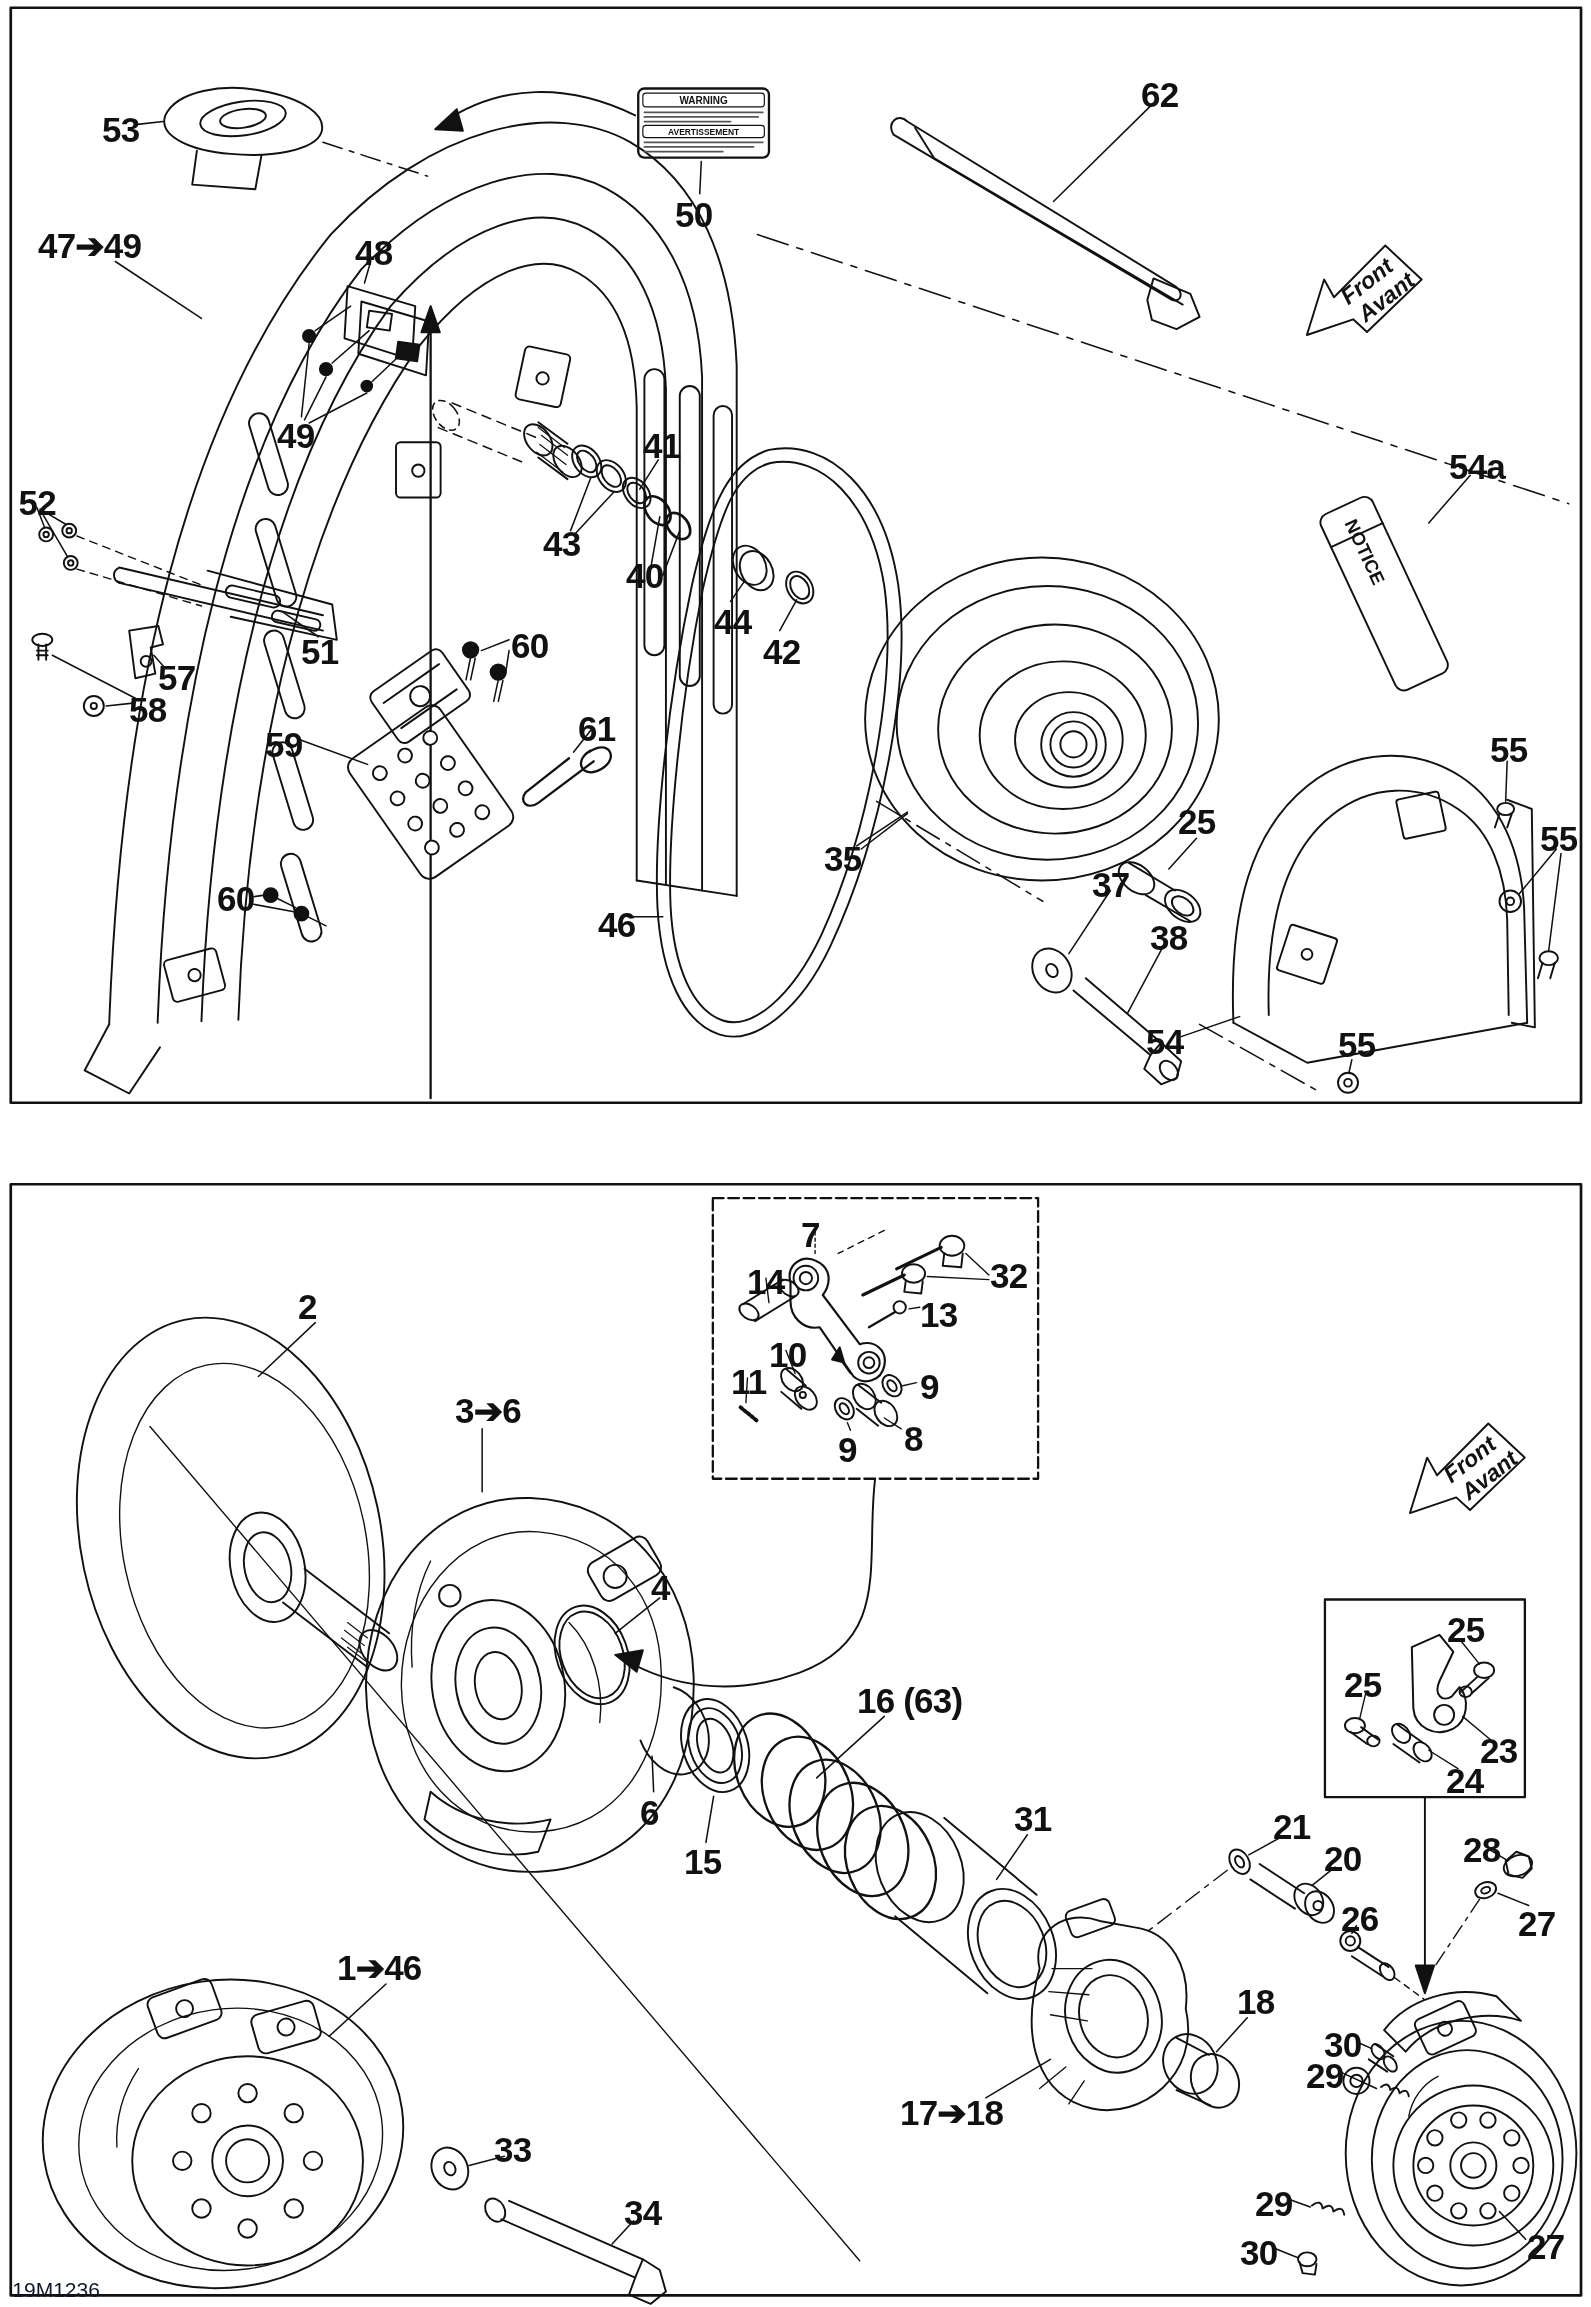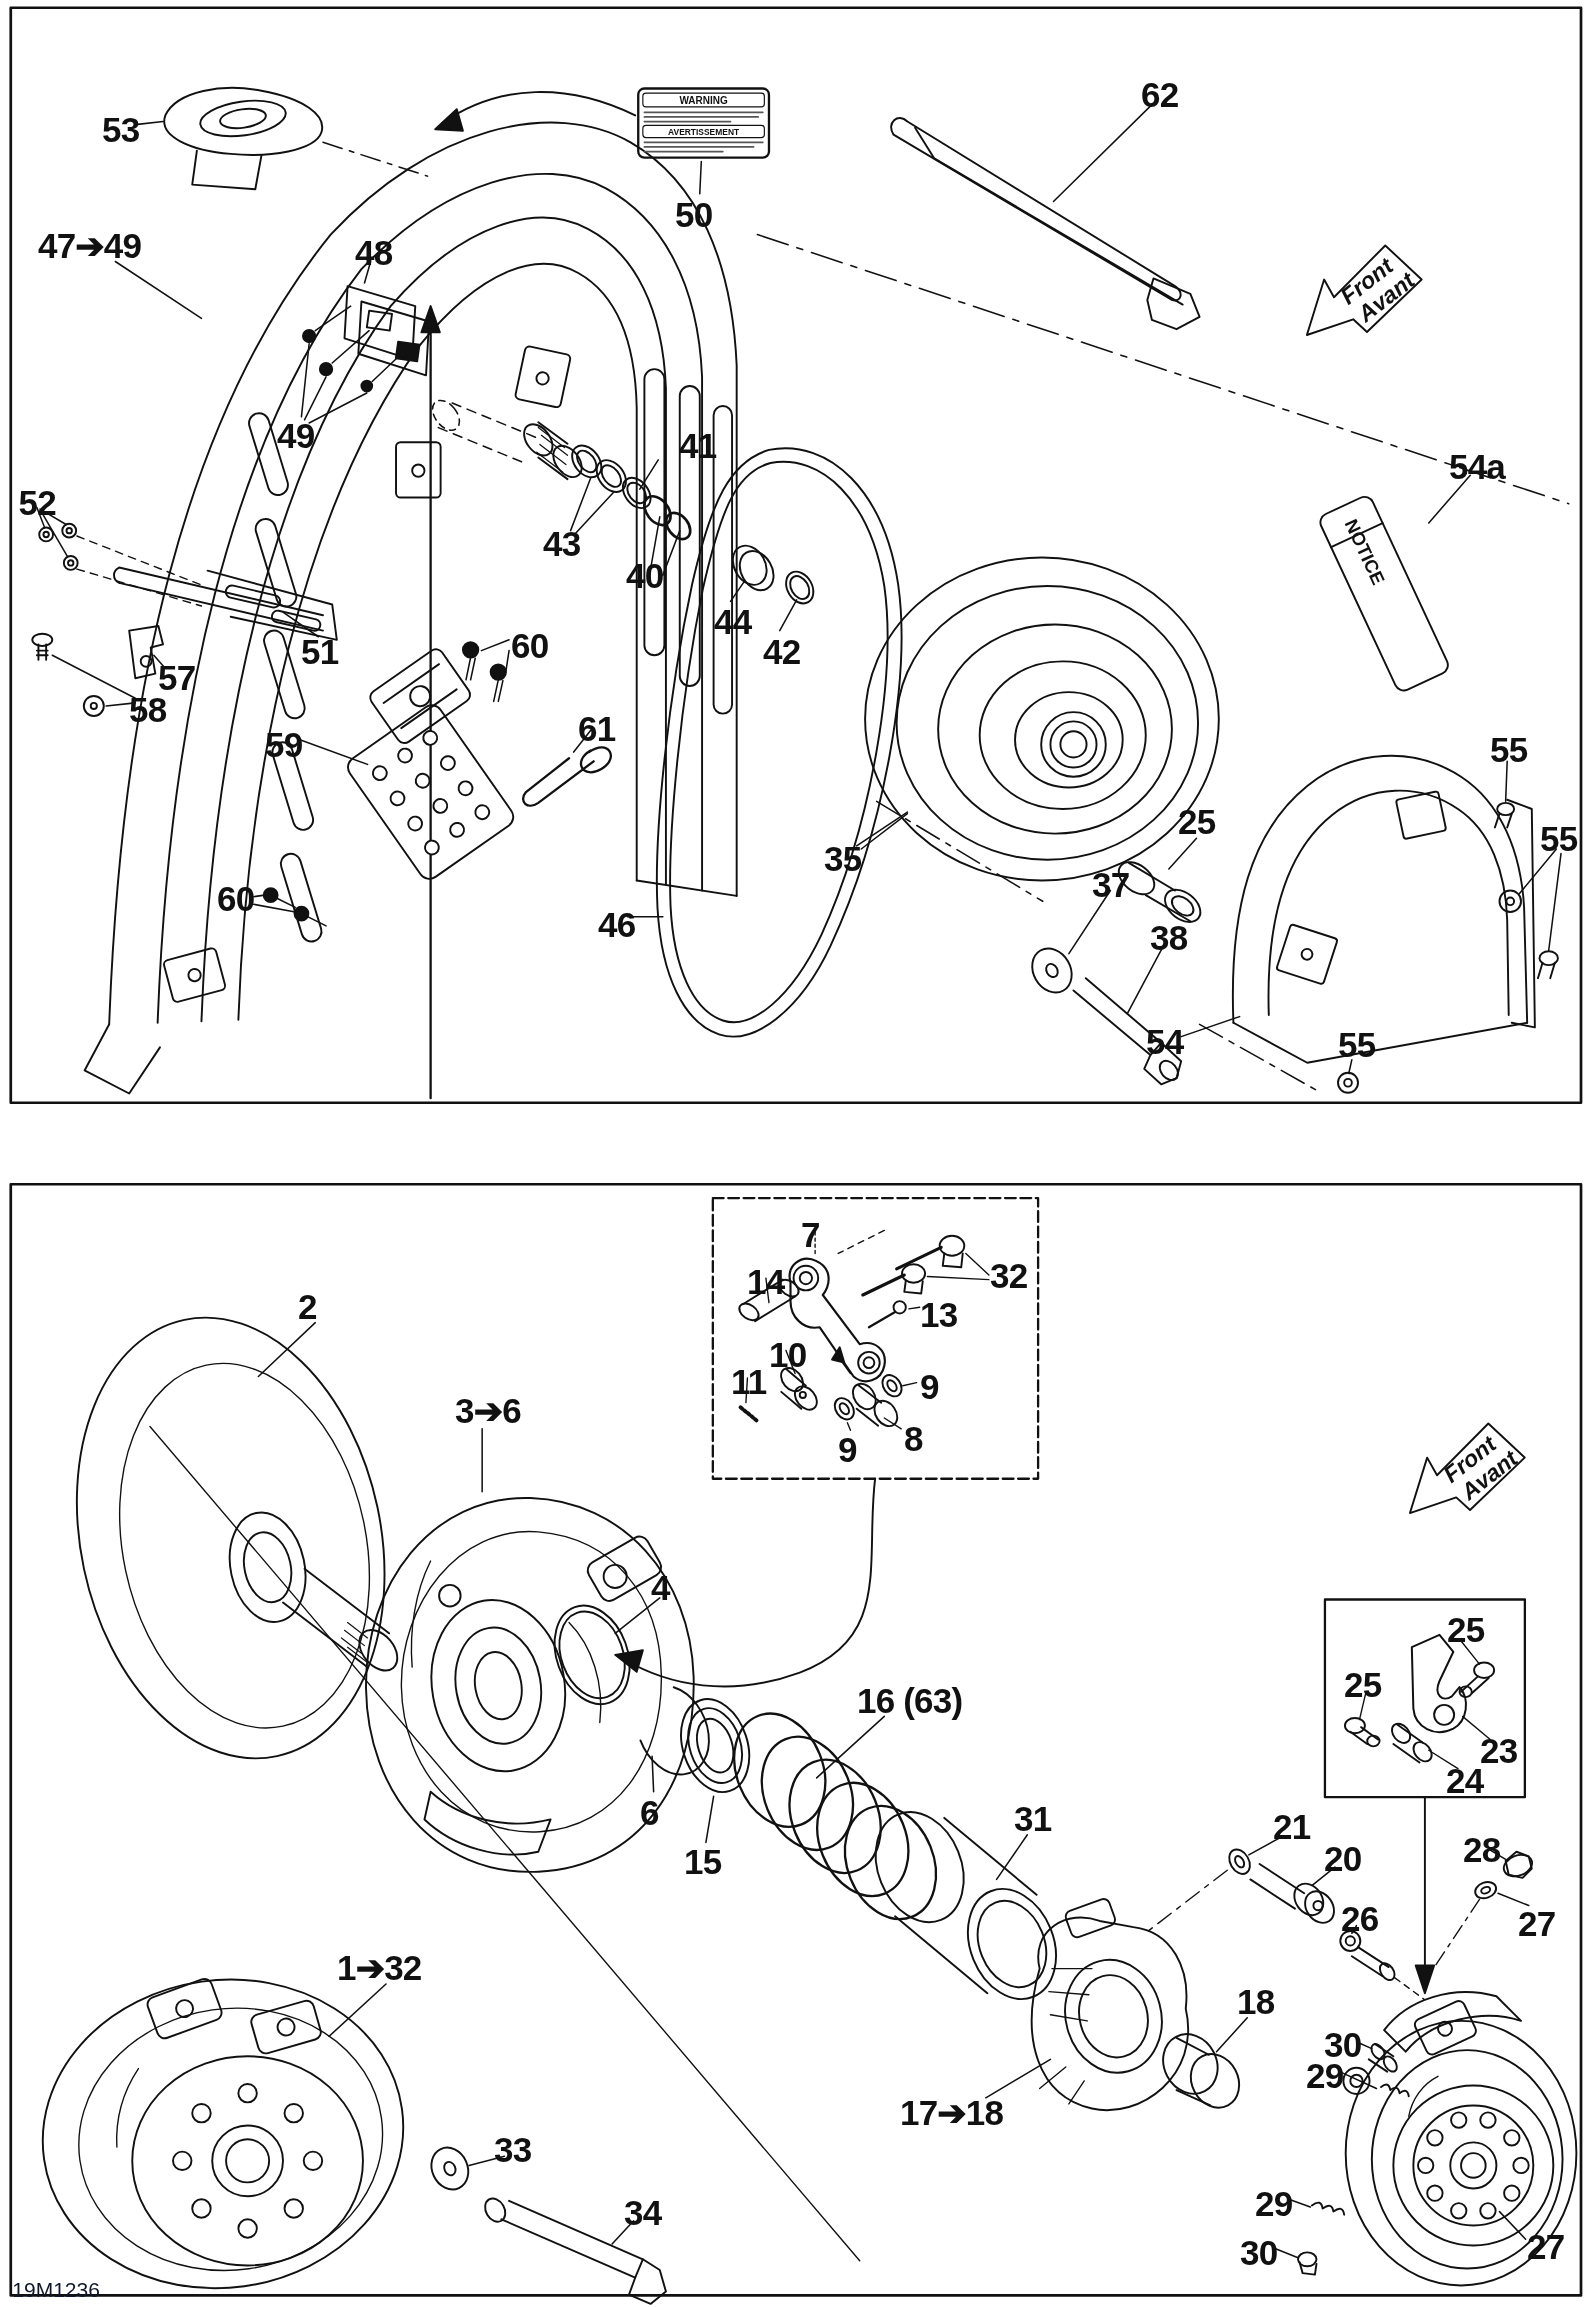--- a/index.html
+++ b/index.html
@@ -600,21 +600,21 @@
       <div class="callout" style="left: 277px; top: 418px;">49</div>
       <div class="callout" style="left: 18.5px; top: 485px;">52</div>
       <div class="callout" style="left: 301px; top: 634px;">51</div>
       <div class="callout" style="left: 158px; top: 660px;">57</div>
       <div class="callout" style="left: 129px; top: 692px;">58</div>
       <div class="callout" style="left: 265px; top: 727px;">59</div>
       <div class="callout" style="left: 511px; top: 628px;">60</div>
       <div class="callout" style="left: 578px; top: 711px;">61</div>
       <div class="callout" style="left: 217px; top: 881px;">60</div>
       <div class="callout" style="left: 543px; top: 526px;">43</div>
-      <div class="callout" style="left: 643px; top: 428px; margin-left: 36px;">41</div>
+      <div class="callout" style="left: 643px; top: 428px;">41</div>
       <div class="callout" style="left: 626px; top: 558px;">40</div>
       <div class="callout" style="left: 714px; top: 604px;">44</div>
       <div class="callout" style="left: 763px; top: 634px;">42</div>
       <div class="callout" style="left: 824px; top: 841px;">35</div>
       <div class="callout" style="left: 598px; top: 907px;">46</div>
       <div class="callout" style="left: 1178px; top: 804px;">25</div>
       <div class="callout" style="left: 1092px; top: 867px;">37</div>
       <div class="callout" style="left: 1150px; top: 920px; text-align: center;">38</div>
       <div class="callout" style="left: 1146px; top: 1024px;">54</div>
       <div class="callout" style="left: 1490px; top: 732px;">55</div>
@@ -650,19 +650,19 @@
       <div class="callout" style="left: 1518px; top: 1906px;">27</div>
       <div class="callout" style="left: 1447px; top: 1612px;">25</div>
       <div class="callout" style="left: 1344px; top: 1667px;">25</div>
       <div class="callout" style="left: 1480px; top: 1733px;">23</div>
       <div class="callout" style="left: 1446px; top: 1763px;">24</div>
       <div class="callout" style="left: 1255px; top: 2186px;">29</div>
       <div class="callout" style="left: 1240px; top: 2235px;">30</div>
       <div class="callout" style="left: 1527px; top: 2229px;">27</div>
       <div class="callout" style="left: 494px; top: 2132px;">33</div>
       <div class="callout" style="left: 624px; top: 2195px;">34</div>
-      <div class="callout" style="left: 337px; top: 1950px;">1➔32</div>
+      <div class="callout" style="left: 337px; top: 1950px;">1➔46</div>
     </div>
 
 <div class="doc-code">19M1236</div>
 
 </div>
 
 
 </body></html>

